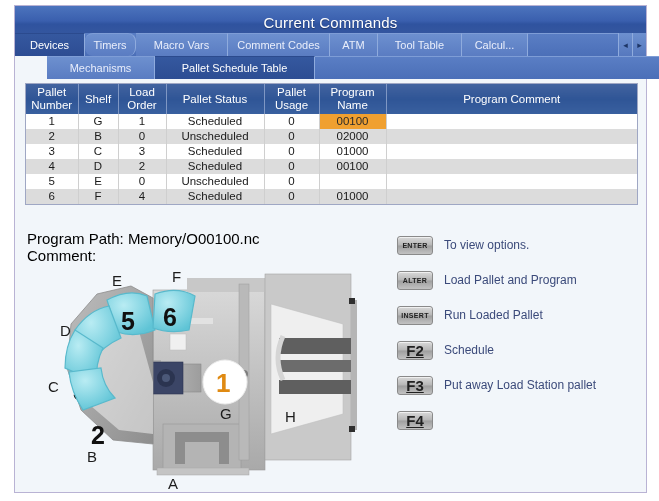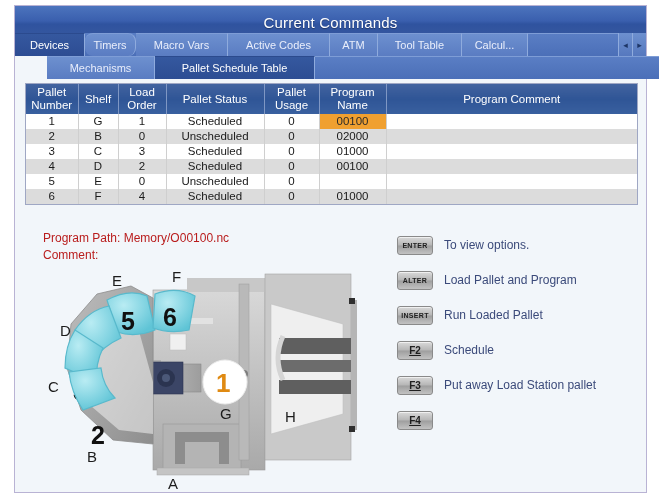--- a/index.html
+++ b/index.html
@@ -90,41 +90,41 @@
     padding:0 1px;
     overflow:hidden;white-space:nowrap;
     box-sizing:border-box;
   }
   tbody td:last-child{border-right:none;}
   tbody tr.odd td{background:#ffffff;}
   tbody tr.even td{background:#dcdcdc;}
   td.sel{background:#f0a030 !important;color:#2b2b2b;}
   
   .info{
-    position:absolute;left:28px;top:224px;
-    font-size:12px;color:#b91c1c;line-height:17px;
+    position:absolute;left:12px;top:224px;
+    font-size:15px;color:#000000;line-height:17px;
   }
   
   .legend{
     position:absolute;left:382px;top:228px;width:245px;
   }
   .legrow{
     display:flex;align-items:center;margin-bottom:13px;height:22px;
   }
   .keycap{
     width:36px;height:19px;flex:0 0 36px;
     border-radius:3px;
     background:linear-gradient(to bottom,#d9d9d9 0%,#b6b6b6 48%,#9e9e9e 52%,#c2c2c2 100%);
     border:1px solid #8a8a8a;
     box-shadow:inset 0 1px 0 #f0f0f0;
     display:flex;align-items:center;justify-content:center;
     color:#202020;font-size:7px;font-weight:bold;letter-spacing:.3px;
     box-sizing:border-box;
   }
-  .keycap.fkey{font-size:10px;letter-spacing:0;text-decoration:underline;}
+  .keycap.fkey{font-size:15px;letter-spacing:0;text-decoration:underline;}
   .legtext{
     margin-left:11px;font-size:12px;color:#3b4a7a;white-space:nowrap;
   }
   
   .diagram{
     position:absolute;left:20px;top:258px;width:345px;height:228px;
   }
   .diagram svg{display:block;}
   .dlabel{font-size:15px;fill:#1c1c1c;font-family:"Liberation Sans",sans-serif;}
   .pnum{font-size:25px;font-weight:bold;fill:#101010;font-family:"Liberation Sans",sans-serif;}
@@ -137,21 +137,21 @@
   <div class="window">
 
     <div class="titlebar">
       <span>Current Commands</span>
     </div>
 
     <div class="tabrow r1" id="tabrow1">
         <div class="tab active" style="width: 70px;">Devices</div>
         <div class="tab" style="width: 51px; border-radius: 8px;">Timers</div>
         <div class="tab" style="width: 92px;">Macro Vars</div>
-        <div class="tab" style="width: 102px;">Active Codes</div>
+        <div class="tab" style="width: 102px;">Comment Codes</div>
         <div class="tab" style="width: 48px;">ATM</div>
         <div class="tab" style="width: 84px;">Tool Table</div>
         <div class="tab" style="width: 66px;">Calcul...</div>
         <div class="tab spacer"></div>
         <div class="arrowbtn">◂</div>
         <div class="arrowbtn">▸</div>
       </div>
 
     <div class="tabrow r2" id="tabrow2">
         <div class="tab" style="width: 108px;">Mechanisms</div>

